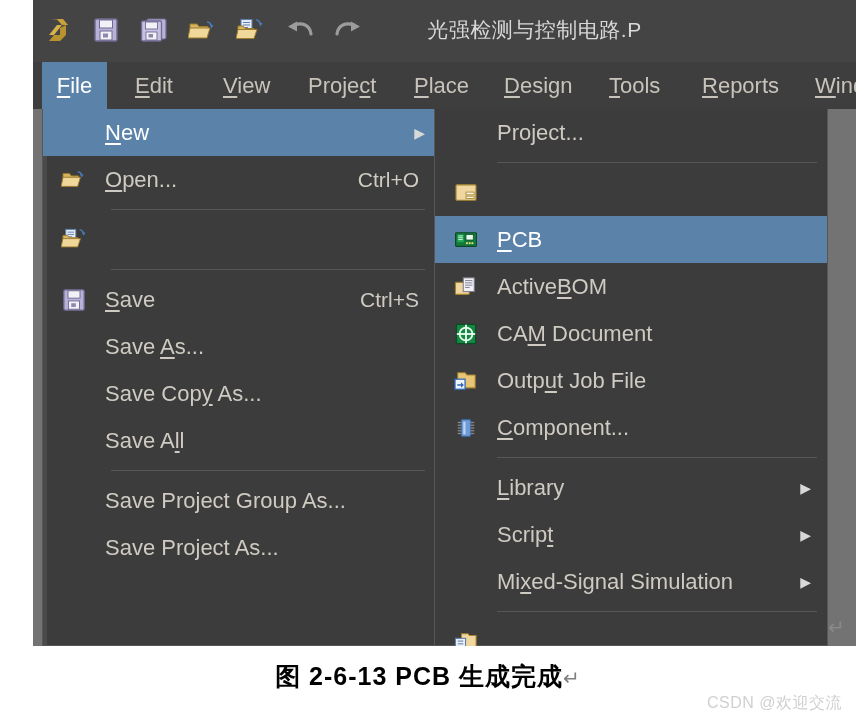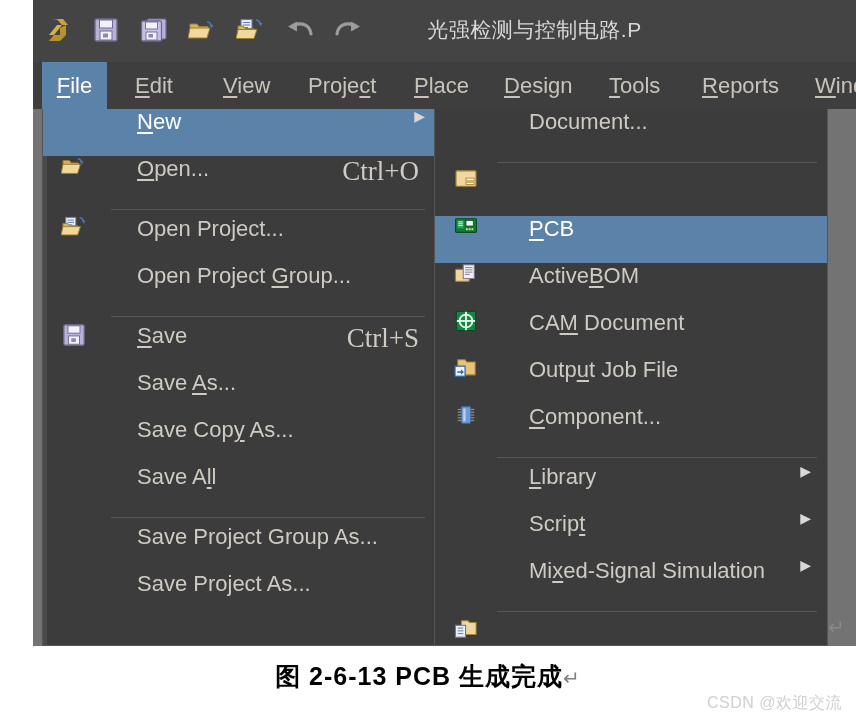--- a/index.html
+++ b/index.html
@@ -73,38 +73,36 @@
     border-top:none;
     box-sizing:border-box;
   }
   #file-menu .gutter{
     position:absolute;left:0;top:0;width:4px;height:100%;
     background:#4a4a4a;
   }
   .mi{
     position:relative;
     height:47px;
-    display:flex;align-items:flex-start;
+    display:flex;align-items:center;
     color:#cfcbc3;
     font-size:22px;
     white-space:nowrap;
-    gap:32px;
   }
   .mi.sel{ background:#5b82a8; color:#ffffff; }
   .mi .ic{
     width:62px;flex:0 0 62px;
     display:flex;align-items:center;justify-content:center;
   }
   .mi .lbl{ flex:1 1 auto; }
   .mi .acc{
     margin-left:auto;
     padding-right:22px;
     color:#cfcbc3;
-    font-size:27px;
-    font-family:Liberation Serif, serif;
+    font-size:21px;
   }
   .mi .arrow{
     margin-left:auto;padding-right:16px;
     color:#d8d8d8;font-size:14px;line-height:1;
   }
   .mi u{ text-decoration:underline; text-underline-offset:3px; }
   .sep{
     height:1px;background:#575757;
     margin:6px 16px 6px 68px;
   }
@@ -280,27 +278,22 @@
           <path d="M20 2 q4 0.5 4 4" stroke="#4a79b5" stroke-width="1.6" fill="none"></path>
           <path d="M24.5 8.5 l-2-4 l4 0.5 Z" fill="#4a79b5"></path>
           <rect x="5" y="1.5" width="11" height="11" fill="#e8eef7" stroke="#5f7fa8" stroke-width="1.1"></rect>
           <line x1="7" y1="4.5" x2="14" y2="4.5" stroke="#5f7fa8" stroke-width="1"></line>
           <line x1="7" y1="7" x2="14" y2="7" stroke="#5f7fa8" stroke-width="1"></line>
           <line x1="7" y1="9.5" x2="12" y2="9.5" stroke="#5f7fa8" stroke-width="1"></line>
           <path d="M2 8 h5 l2 2.5 h9 v2 h-16 Z" fill="#d9b45e" stroke="#9c7c2d" stroke-width="1"></path>
           <path d="M2 11.5 h19 l-3 9 h-18 Z" fill="#f0d79a" stroke="#9c7c2d" stroke-width="1"></path>
         </svg>
       </span>
-      <span class="lbl">Open Project...</span>
-    </div>
-
-    <div class="mi">
-      <span class="ic"></span>
-      <span class="lbl">Open Project <u>G</u>roup...</span>
-    </div>
+    </div>
+
 
     <div class="sep"></div>
 
     <div class="mi">
       <span class="ic">
         <svg width="24" height="24" viewBox="0 0 26 26">
           <rect x="2" y="2" width="22" height="22" rx="1.5" fill="#b9b2d8" stroke="#6f6a91" stroke-width="1.4"></rect>
           <rect x="6.5" y="3" width="13" height="8" fill="#f2f1f8" stroke="#6f6a91" stroke-width="1"></rect>
           <rect x="7" y="14" width="12" height="9" fill="#f2f1f8" stroke="#6f6a91" stroke-width="1"></rect>
           <rect x="10" y="16.5" width="5" height="4" fill="#8e88ad"></rect>
@@ -335,21 +328,21 @@
     <div class="mi">
       <span class="ic"></span>
       <span class="lbl">Save Project As...</span>
     </div>
   </div>
 
   <div id="new-submenu">
 
     <div class="mi">
       <span class="ic"></span>
-      <span class="lbl">Document...</span>
+      <span class="lbl">Project...</span>
     </div>
 
     <div class="sep"></div>
 
     <div class="mi">
       <span class="ic">
         <svg width="24" height="20" viewBox="0 0 26 22">
           <rect x="2" y="2" width="22" height="17" rx="1" fill="#efd79f" stroke="#a3832f" stroke-width="1.3"></rect>
           <rect x="13" y="10" width="9" height="3" fill="#fff8e6" stroke="#a3832f" stroke-width="0.9"></rect>
           <rect x="13" y="14.5" width="9" height="2.5" fill="#fff8e6" stroke="#a3832f" stroke-width="0.9"></rect>

